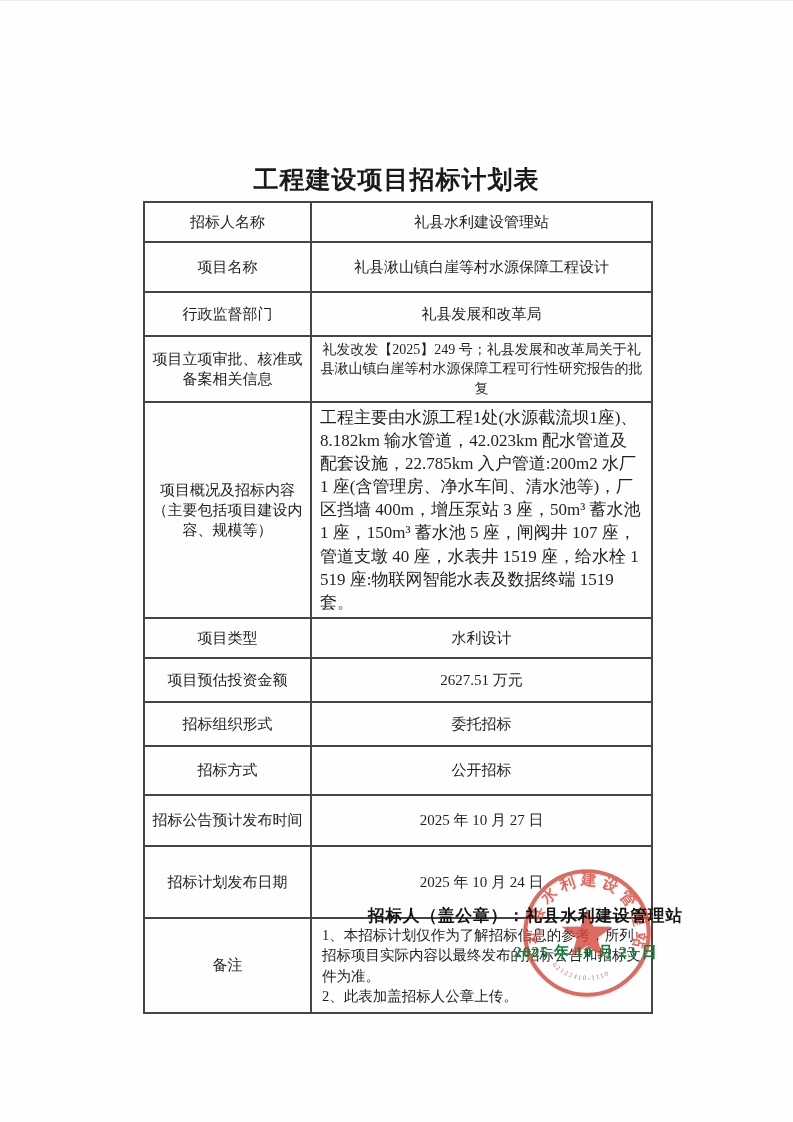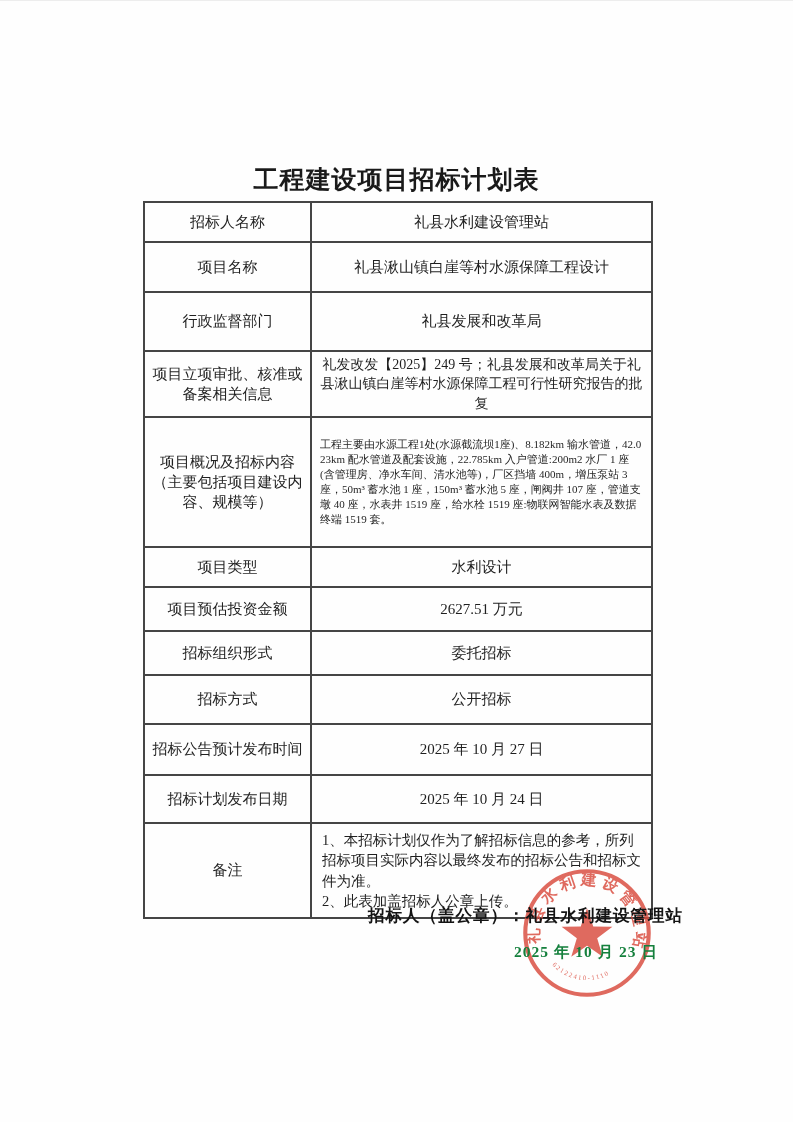--- a/index.html
+++ b/index.html
@@ -39,33 +39,33 @@
     text-align: center;
     padding: 3px 6px;
     font-size: 15px;
     line-height: 1.35;
     word-break: break-all;
   }
   td.label { width: 167px; font-size: 14.5px; padding: 3px 10px; margin-left: 28px; }
   td.value { width: 341px; }
   tr.r1  { height: 40px; }
   tr.r2  { height: 50px; }
-  tr.r3  { height: 59px; padding-left: 16px; }
+  tr.r3  { height: 44px; padding-left: 16px; }
   tr.r4  { height: 58px; }
   tr.r5  { height: 130px; }
   tr.r6  { height: 40px; }
   tr.r7  { height: 44px; }
   tr.r8  { height: 44px; }
   tr.r9  { height: 49px; }
   tr.r10 { height: 51px; }
-  tr.r11 { height: 48px; }
+  tr.r11 { height: 72px; }
   tr.r12 { height: 79px; }
   tr.r4 td.value { font-size: 14px; line-height: 1.38; }
   tr.r5 td.value {
-    font-size: 11px;
+    font-size: 17px;
     line-height: 1.36;
     text-align: left;
     padding: 3px 8px;
   }
   tr.r12 td.value {
     text-align: left;
     font-size: 14.5px;
     line-height: 1.4;
     padding: 6px 10px;
     white-space: pre-line;

